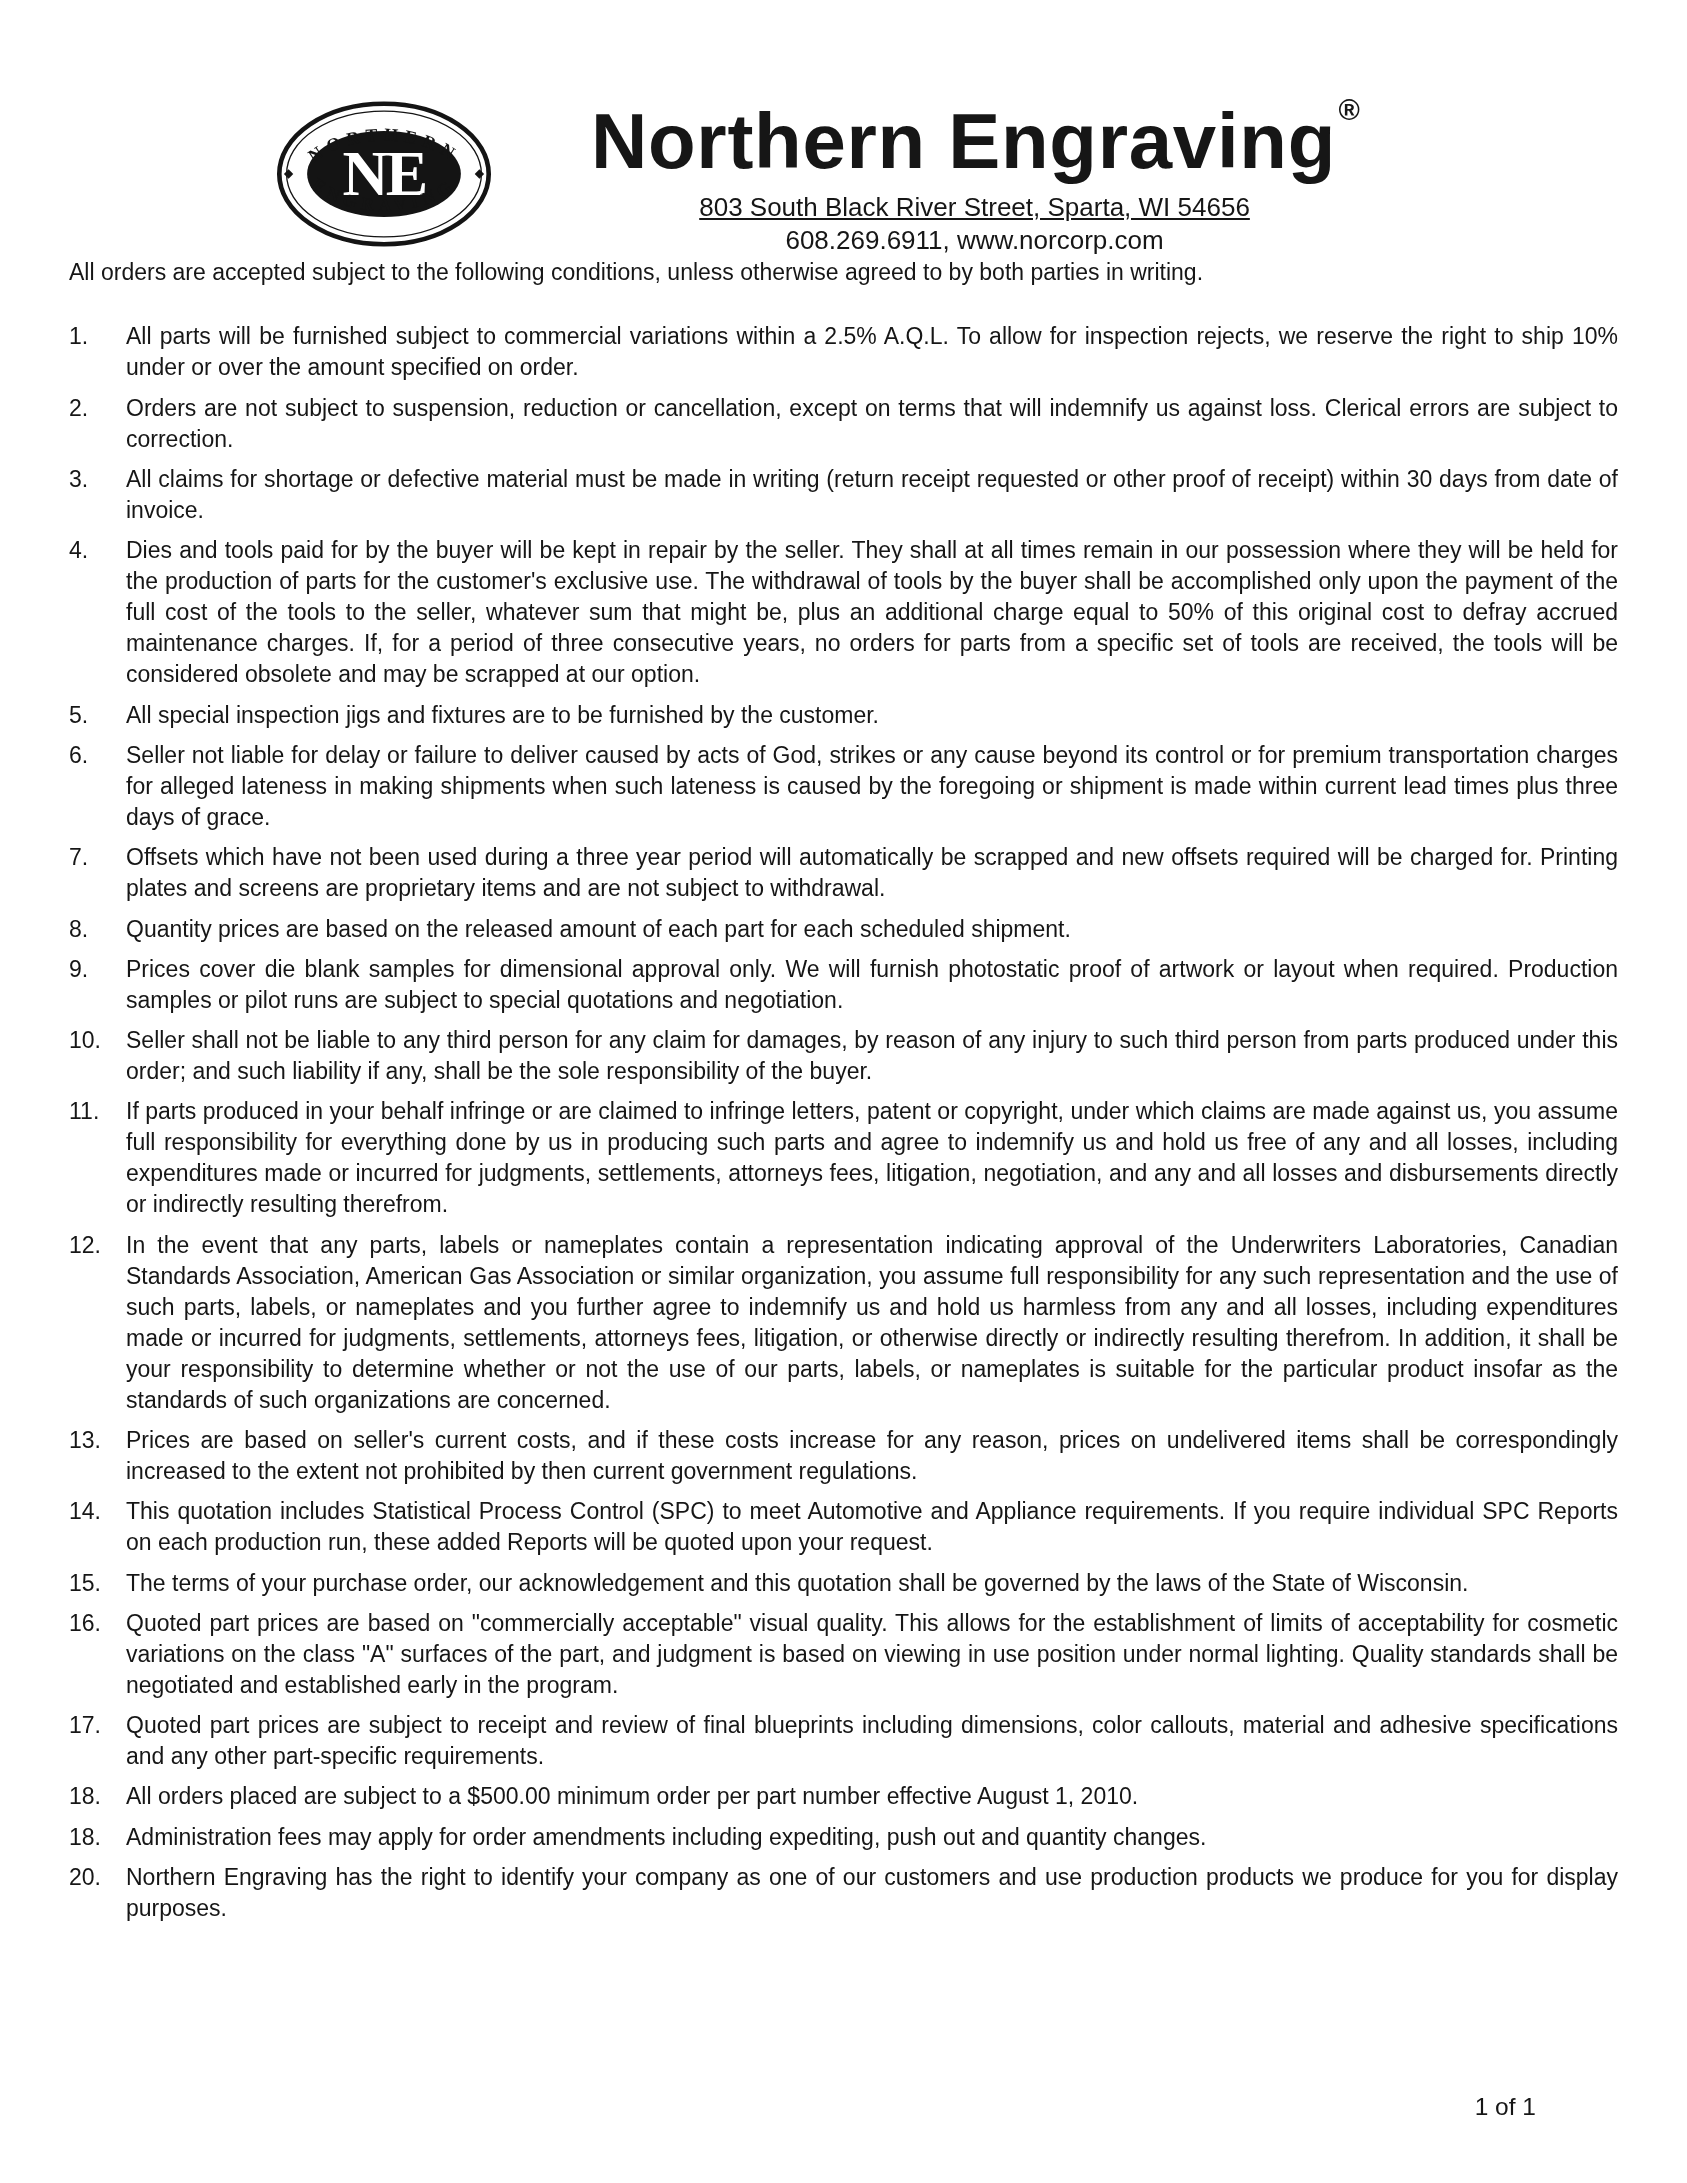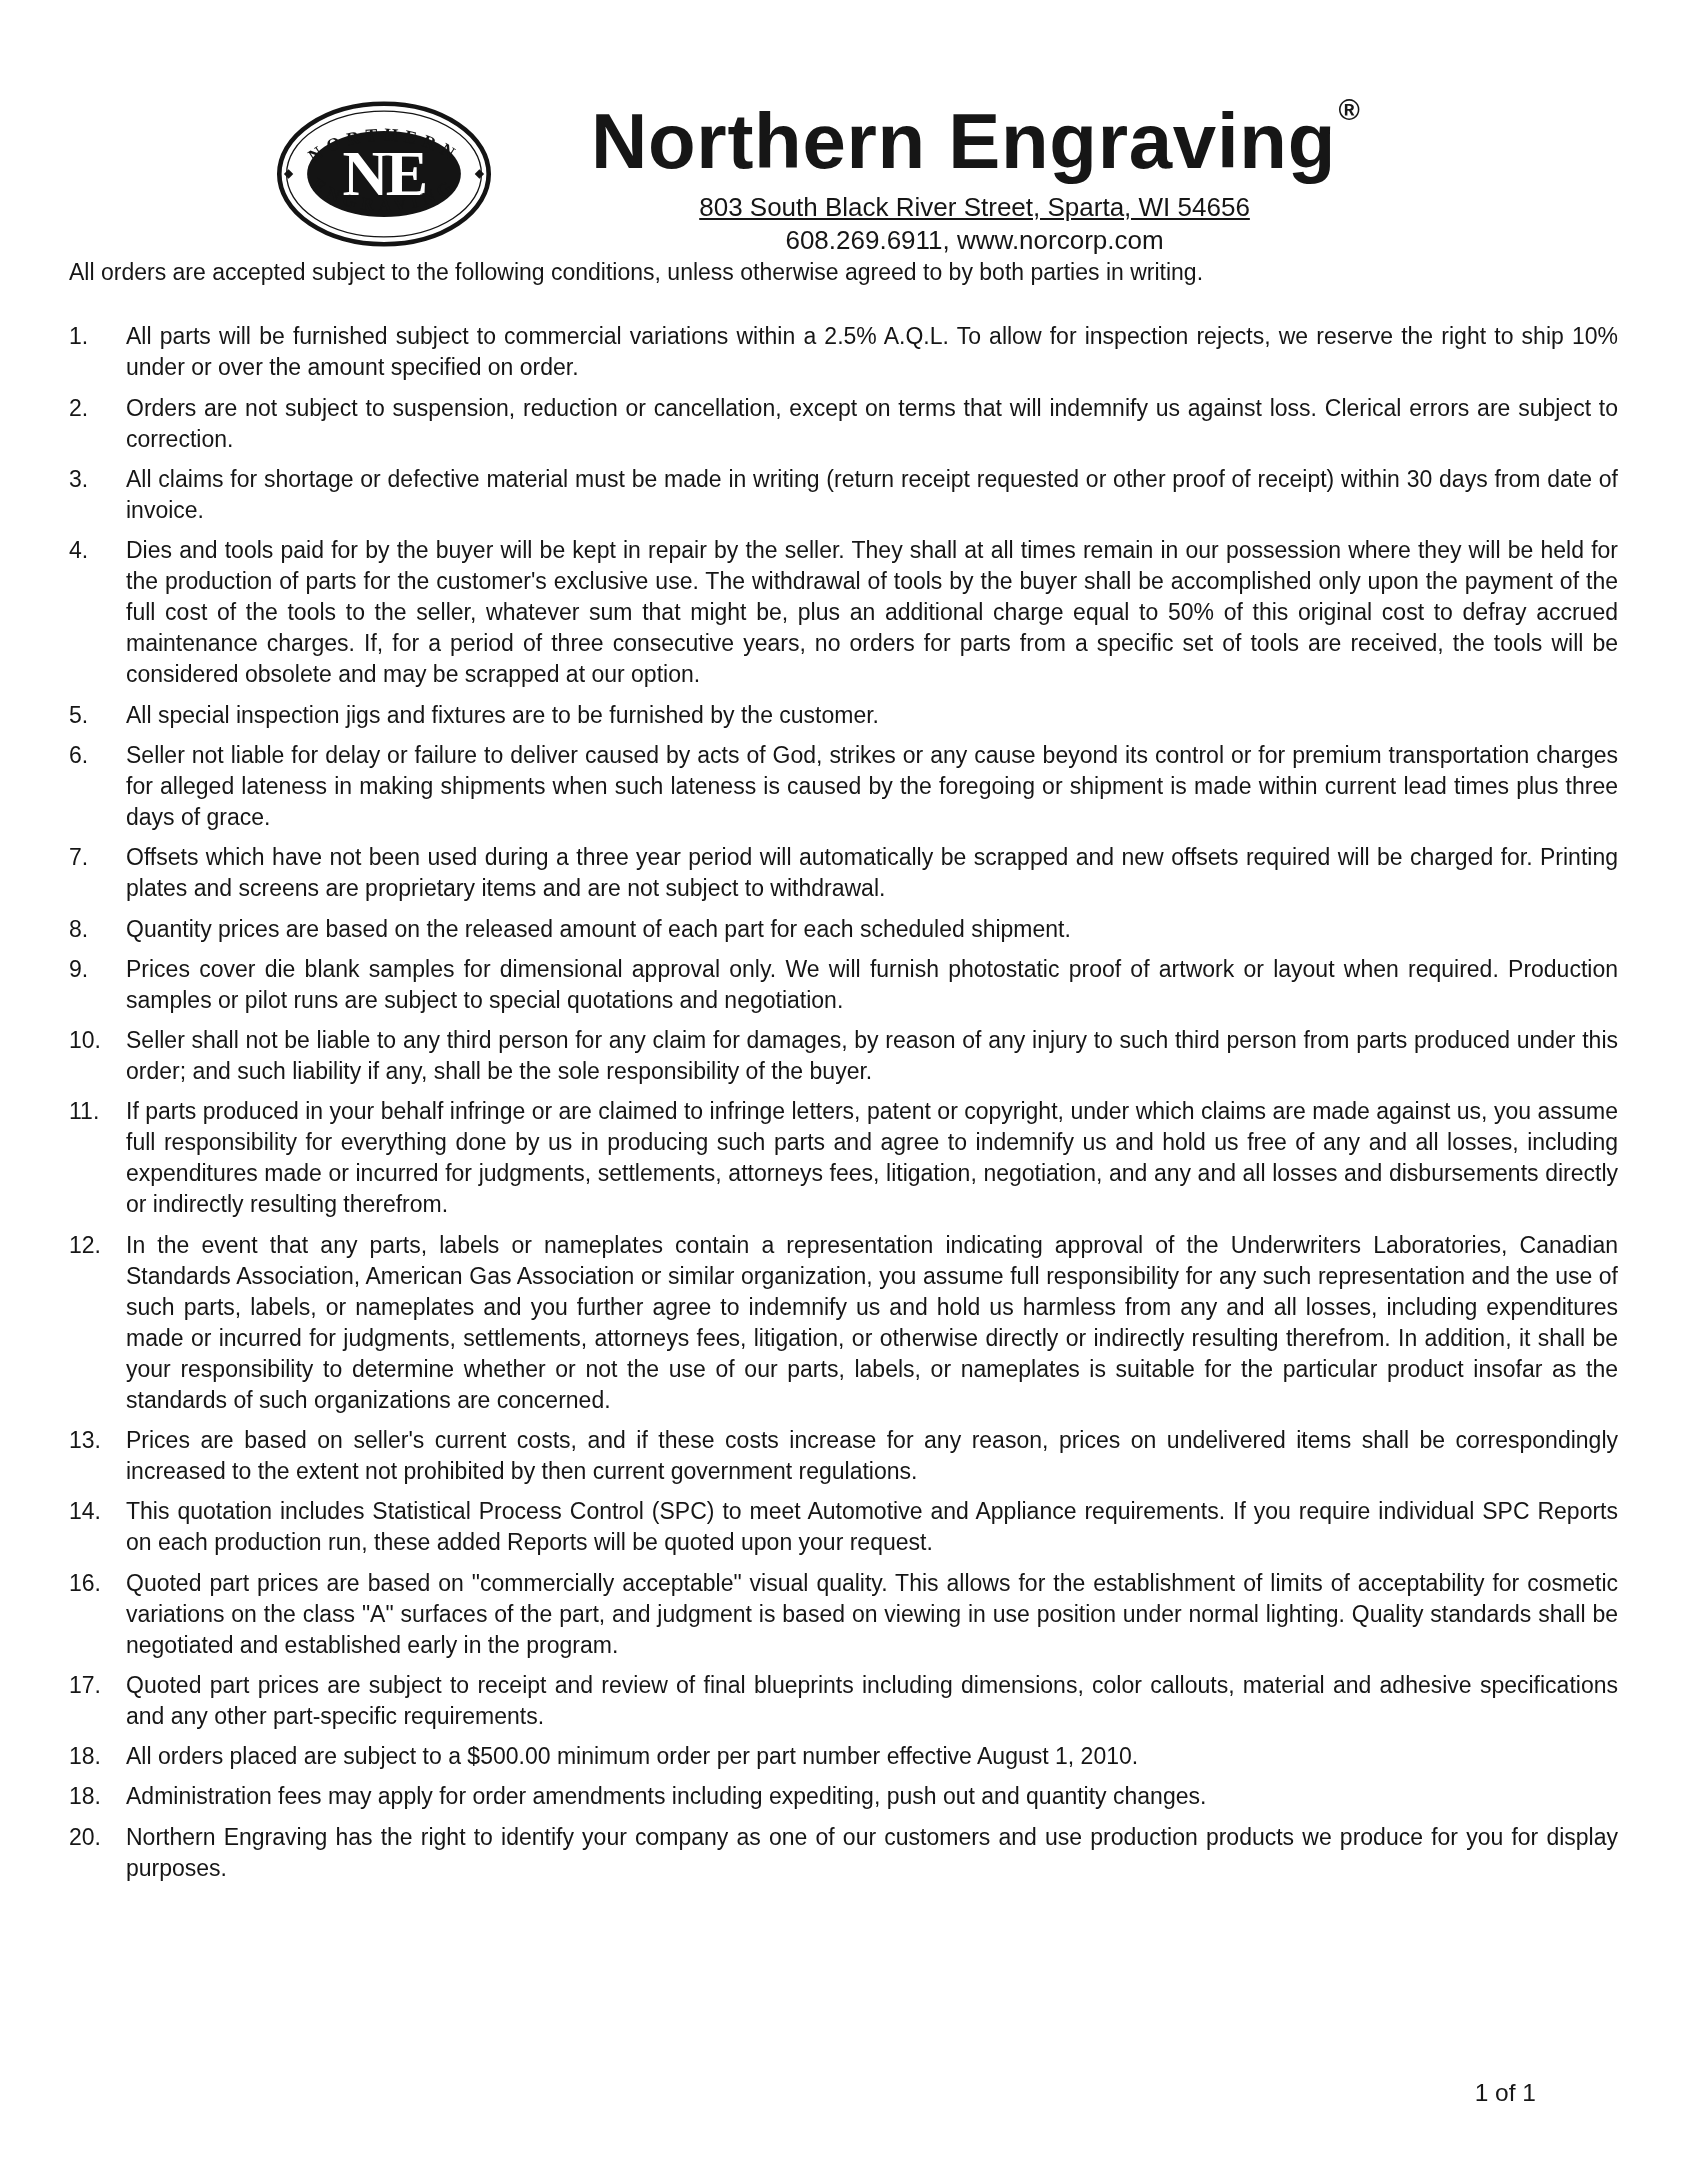--- a/index.html
+++ b/index.html
@@ -88,21 +88,21 @@
   }
   .term-text {
     flex: 1;
     text-align: justify;
   }
 
   
   .page-indicator {
     position: absolute;
     right: 151px;
-    bottom: 76px;
+    bottom: 62px;
     font-size: 24.5px;
   }
 </style>
 </head>
 <body>
 
 <div class="page">
 
   <header class="letterhead">
     <svg class="logo-svg" viewBox="0 0 332 226" aria-hidden="true">
@@ -190,20 +190,24 @@
       </li>
       <li class="term-item">
         <span class="term-number">13.</span>
         <span class="term-text">Prices are based on seller's current costs, and if these costs increase for any reason, prices on undelivered items shall be correspondingly increased to the extent not prohibited by then current government regulations.</span>
       </li>
       <li class="term-item">
         <span class="term-number">14.</span>
         <span class="term-text">This quotation includes Statistical Process Control (SPC) to meet Automotive and Appliance requirements.  If you require individual SPC Reports on each production run, these added Reports will be quoted upon your request.</span>
       </li>
       <li class="term-item">
+        <span class="term-number">15.</span>
+        <span class="term-text">The terms of your purchase order, our acknowledgement and this quotation shall be governed by the laws of the State of Wisconsin.</span>
+      </li>
+      <li class="term-item">
         <span class="term-number">16.</span>
         <span class="term-text">Quoted part prices are based on "commercially acceptable" visual quality.  This allows for the establishment of limits of acceptability for cosmetic variations on the class "A" surfaces of the part, and judgment is based on viewing in use position under normal lighting.  Quality standards shall be negotiated and established early in the program.</span>
       </li>
       <li class="term-item">
         <span class="term-number">17.</span>
         <span class="term-text">Quoted part prices are subject to receipt and review of final blueprints including dimensions, color callouts, material and adhesive specifications and any other part-specific requirements.</span>
       </li>
       <li class="term-item">
         <span class="term-number">18.</span>
         <span class="term-text">All orders placed are subject to a $500.00 minimum order per part number effective August 1, 2010.</span>

